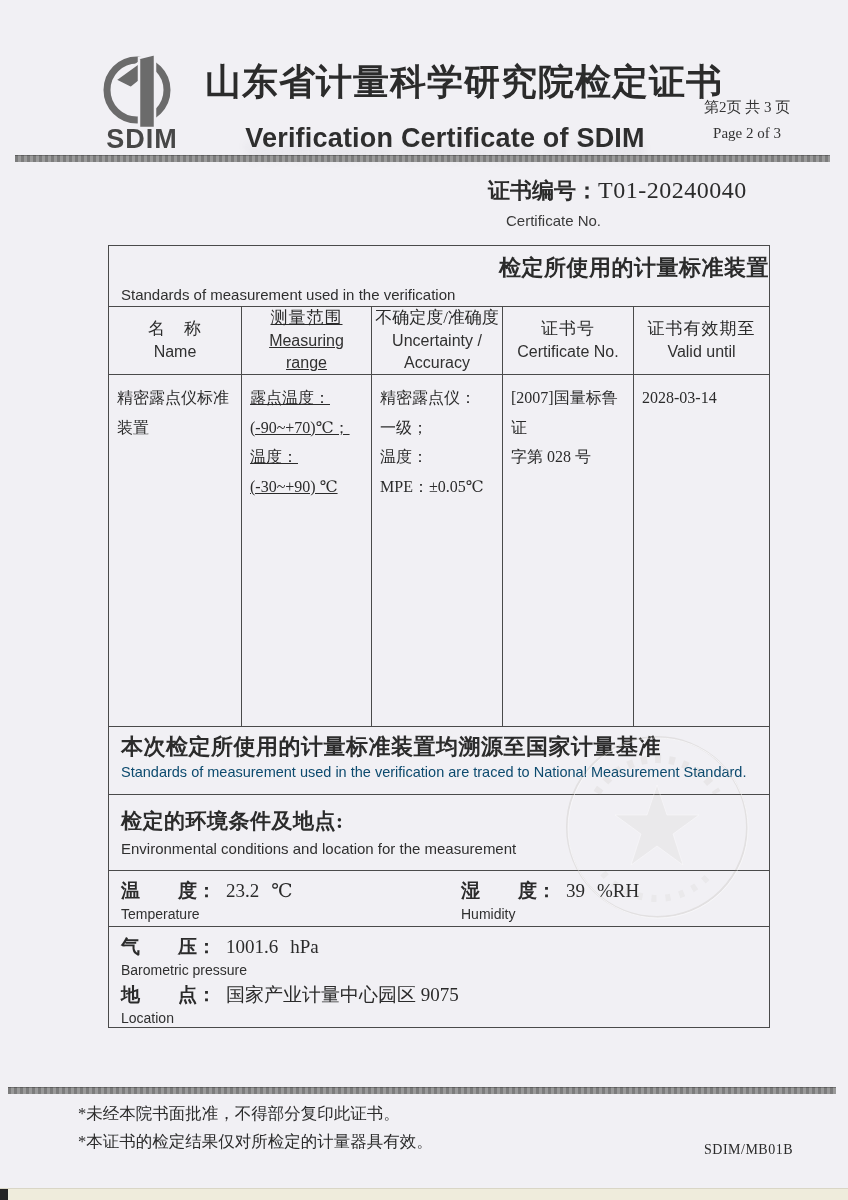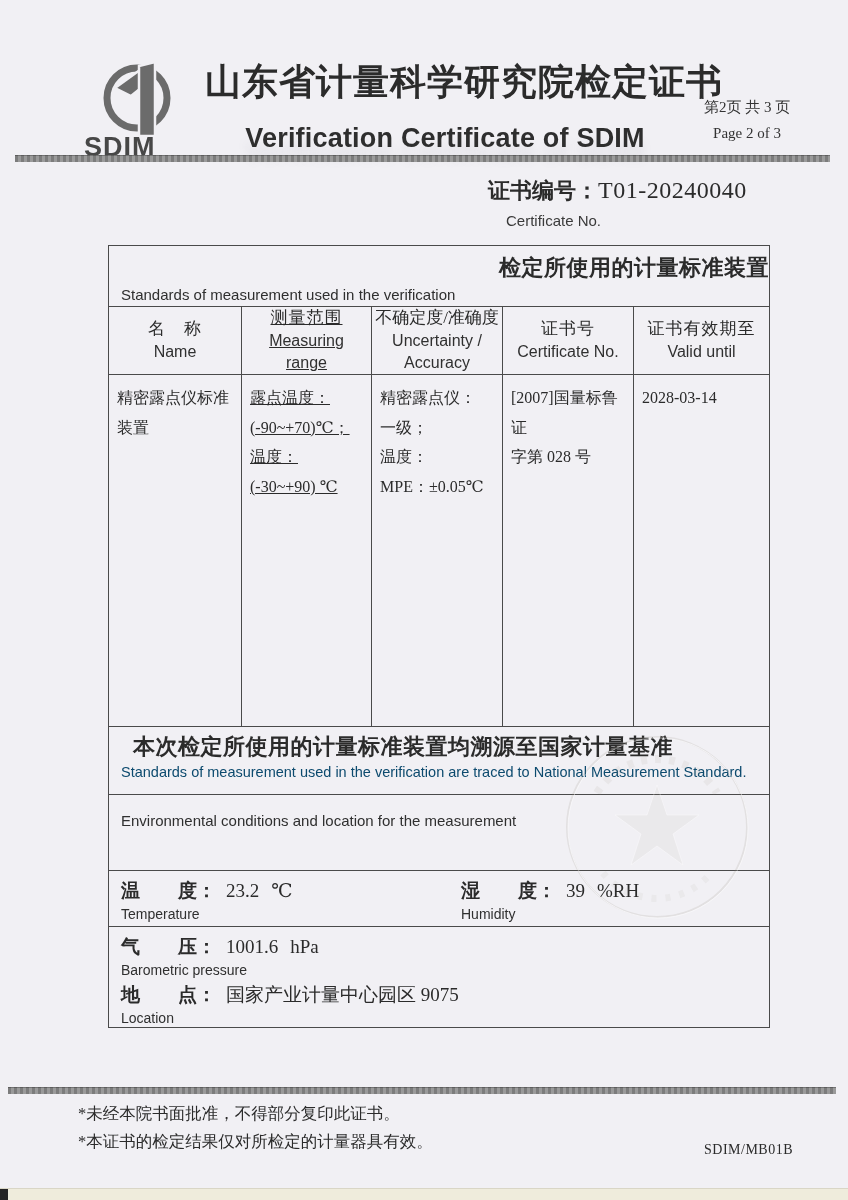--- a/index.html
+++ b/index.html
@@ -5,21 +5,21 @@
   html,body{margin:0;padding:0;background:#d8d8d8;}
   .page{
     position:relative;width:848px;height:1200px;margin:0 auto;
     background:#f1f0f4;overflow:hidden;
     font-family:"Liberation Serif","DejaVu Serif",serif;
     color:#2b2b2b;
   }
   .sans{font-family:"Liberation Sans","DejaVu Sans",sans-serif;}
 
   
-  .logo{position:absolute;left:84px;top:58px;width:116px;text-align:left;}
+  .logo{position:absolute;left:84px;top:50px;width:116px;text-align:center;}
   .logo .mark{display:block;margin:0 auto;}
   .logo .word{font-family:"Liberation Sans","DejaVu Sans",sans-serif;
     font-weight:700;font-size:27px;letter-spacing:1px;color:#474747;margin-top:-6px;}
   .titleblock{position:absolute;left:205px;top:58px;width:480px;text-align:center;}
   .title-zh{font-size:36px;font-weight:700;letter-spacing:1px;white-space:nowrap;}
   .title-en{margin-top:16px;font-size:27px;font-weight:700;color:#2e2e2e;letter-spacing:0.2px;
     text-shadow:0 14px 10px rgba(120,120,140,0.12);}
   .pageinfo{position:absolute;right:26px;top:94px;width:150px;text-align:center;
     font-size:15px;line-height:1.75;color:#333;}
 
@@ -49,21 +49,21 @@
   .cell:last-child{border-right:none;}
   .c1{width:133px;} .c2{width:130px;text-decoration:underline;} .c3{width:131px;} .c4{width:131px;} .c5{width:135px;}
   .hcell{display:flex;flex-direction:column;align-items:center;justify-content:center;
     text-align:center;line-height:1.35;}
   .hcell .zh{font-size:17px;letter-spacing:1px;}
   .hcell .en{font-size:16px;color:#303030;}
   .dcell{padding:8px 6px 0 8px;font-size:16px;line-height:1.85;}
   .dcell div{white-space:nowrap;}
   .dcell.wrap div{white-space:normal;}
   .t-trace{height:68px;padding:5px 0 0 12px;}
-  .t-trace .zh{font-size:22px;font-weight:700;letter-spacing:0.5px;margin-left:12px;}
+  .t-trace .zh{font-size:22px;font-weight:700;letter-spacing:0.5px;}
   .t-trace .en{font-size:14.5px;color:#0c4a6e;margin-top:2px;}
   .t-env{height:76px;padding:12px 0 0 12px;}
   .t-env .zh{font-size:21px;font-weight:700;letter-spacing:0.5px;}
   .t-env .en{font-size:15px;color:#2f2f2f;margin-top:5px;}
   .t-th{height:56px;}
   .envitem{position:absolute;top:7px;}
   .envitem .l1{font-size:19px;font-weight:700;white-space:nowrap;}
   .envitem .val{font-weight:400;font-size:19px;margin-left:10px;}
   .envitem .unit{font-weight:400;font-size:19px;margin-left:12px;}
   .envitem .l2{font-size:14px;color:#2f2f2f;margin-top:2px;font-weight:400;}
@@ -168,20 +168,21 @@
         <div>2028-03-14</div>
       </div>
     </div>
 
     <div class="trow t-trace">
       <div class="zh">本次检定所使用的计量标准装置均溯源至国家计量基准</div>
       <div class="en sans">Standards of measurement used in the verification are traced to National Measurement Standard.</div>
     </div>
 
     <div class="trow t-env">
+      <div class="zh">检定的环境条件及地点:</div>
       <div class="en sans">Environmental conditions and location for the measurement</div>
     </div>
 
     <div class="trow t-th">
       <div class="envitem pos-temp">
         <div class="l1">
           <span>温　　度：</span><span class="val">23.2</span><span class="unit">℃</span>
         </div>
         <div class="l2 sans">Temperature</div>
       </div>

